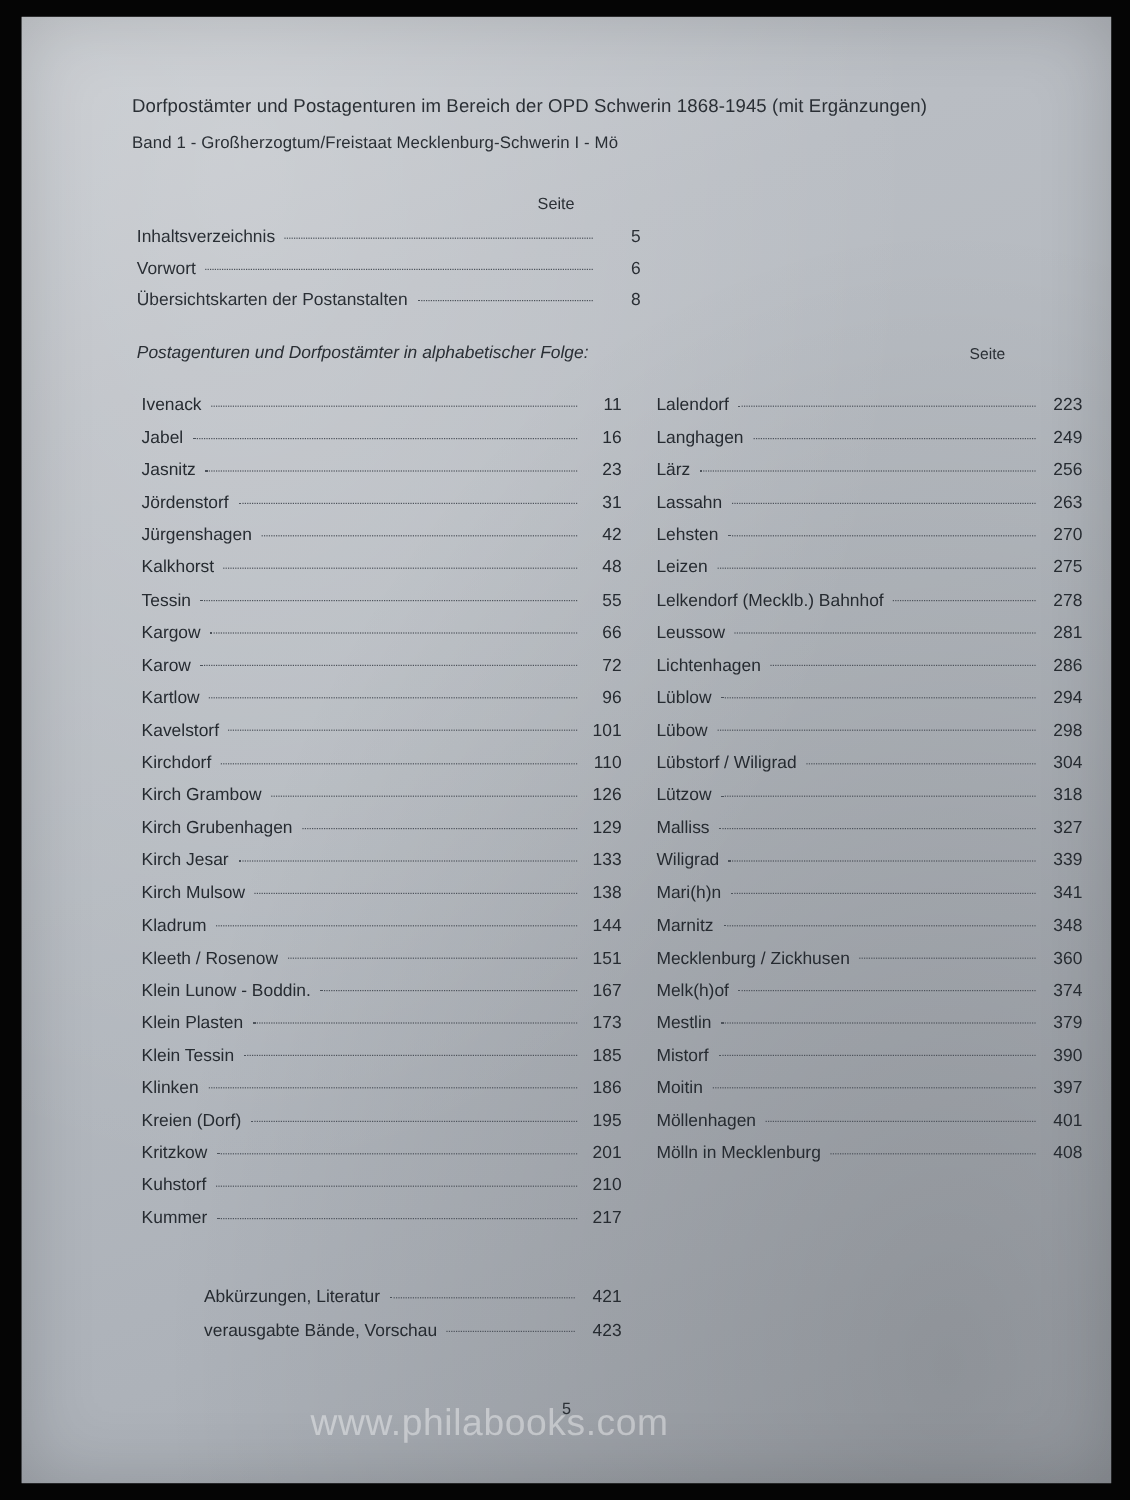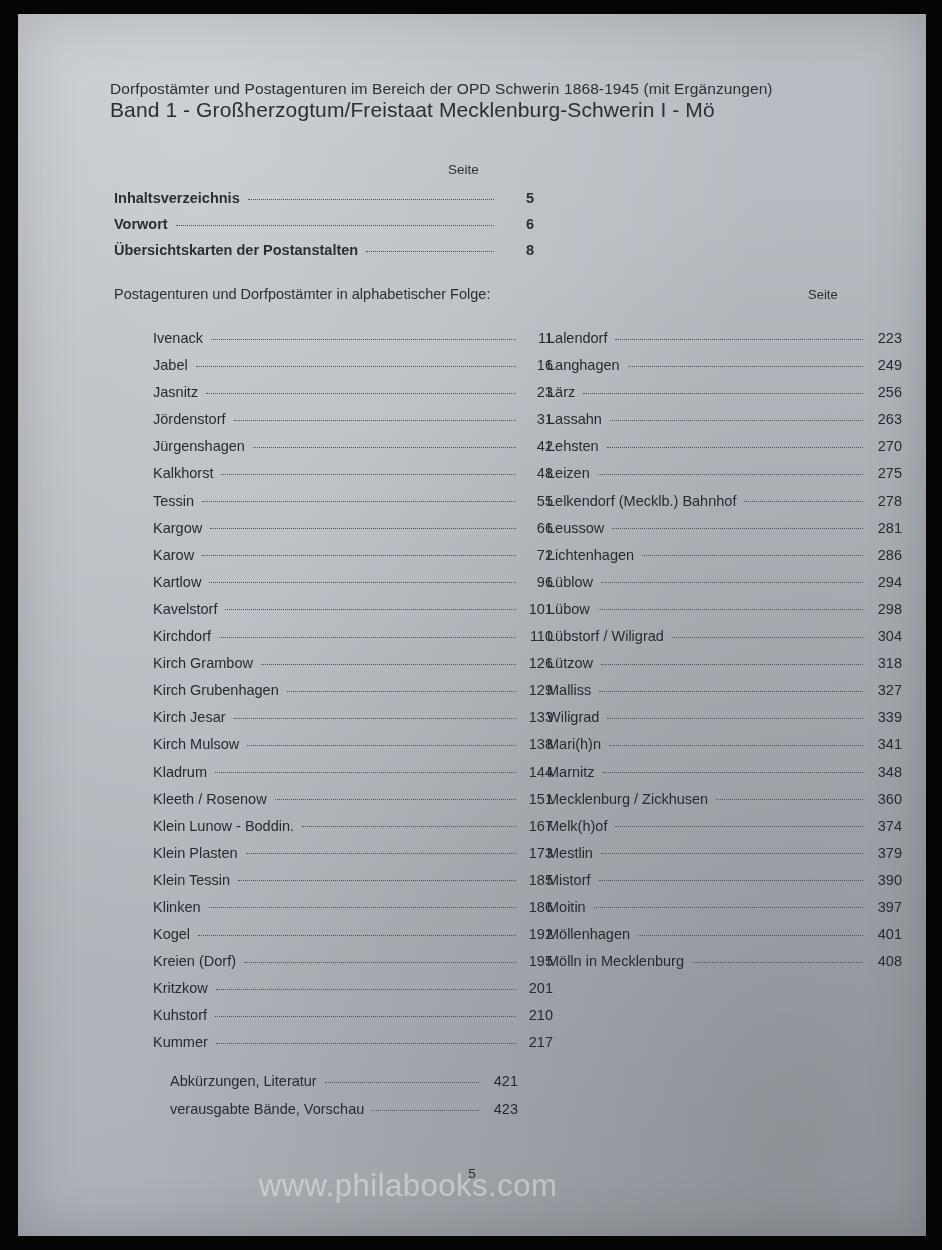--- a/index.html
+++ b/index.html
@@ -55,21 +55,22 @@
     top: 62px;
     width: 740px;
   }
   .title-line1 {
     font-size: 15.5px;
     letter-spacing: 0.1px;
     color: #2a2f35;
     white-space: nowrap;
   }
   .title-line2 {
-    font-size: 21px;
+    margin-top: 12px;
+    font-size: 14px;
     letter-spacing: 0.1px;
     color: #2a2f35;
     white-space: nowrap;
   }
 
   .seite-head-top {
     position: absolute;
     left: 430px;
     top: 144px;
     font-size: 13.5px;
@@ -81,21 +82,20 @@
     left: 96px;
     top: 172px;
     width: 420px;
   }
   .front-row {
     display: flex;
     align-items: baseline;
     font-size: 14.5px;
     height: 26px;
     color: #2a2f35;
-    font-weight: bold;
   }
   .front-row .label { white-space: nowrap; }
   .front-row .leader {
     flex: 1 1 auto;
     margin: 0 6px 0 8px;
     border-bottom: 1.5px dotted #4a5058;
     position: relative;
     top: -3px;
     min-width: 10px;
   }
@@ -105,34 +105,35 @@
     white-space: nowrap;
   }
 
   .section-intro {
     position: absolute;
     left: 96px;
     top: 268px;
     font-size: 14.5px;
     color: #2a2f35;
     white-space: nowrap;
+    font-style: italic;
   }
   .seite-head-right {
     position: absolute;
     left: 790px;
     top: 269px;
     font-size: 13px;
     color: #2a2f35;
   }
 
   .col {
     position: absolute;
     top: 312px;
   }
-  .col-left { left: 100px; width: 400px; margin-left: 35px; }
+  .col-left { left: 100px; width: 400px; }
   .col-right { left: 495px; width: 355px; margin-left: 34px; }
 
   .entry {
     display: flex;
     align-items: baseline;
     font-size: 14.5px;
     height: 27.1px;
     color: #262b31;
   }
   .entry .name { white-space: nowrap; }
@@ -342,25 +343,20 @@
             <span class="name">Klein Tessin</span>
             <span class="dots"></span>
             <span class="page">185</span>
           </div>
         <div class="entry">
             <span class="name">Klinken</span>
             <span class="dots"></span>
             <span class="page">186</span>
           </div>
         <div class="entry">
-            <span class="name">Kogel</span>
-            <span class="dots"></span>
-            <span class="page">192</span>
-          </div>
-        <div class="entry">
             <span class="name">Kreien (Dorf)</span>
             <span class="dots"></span>
             <span class="page">195</span>
           </div>
         <div class="entry">
             <span class="name">Kritzkow</span>
             <span class="dots"></span>
             <span class="page">201</span>
           </div>
         <div class="entry">

